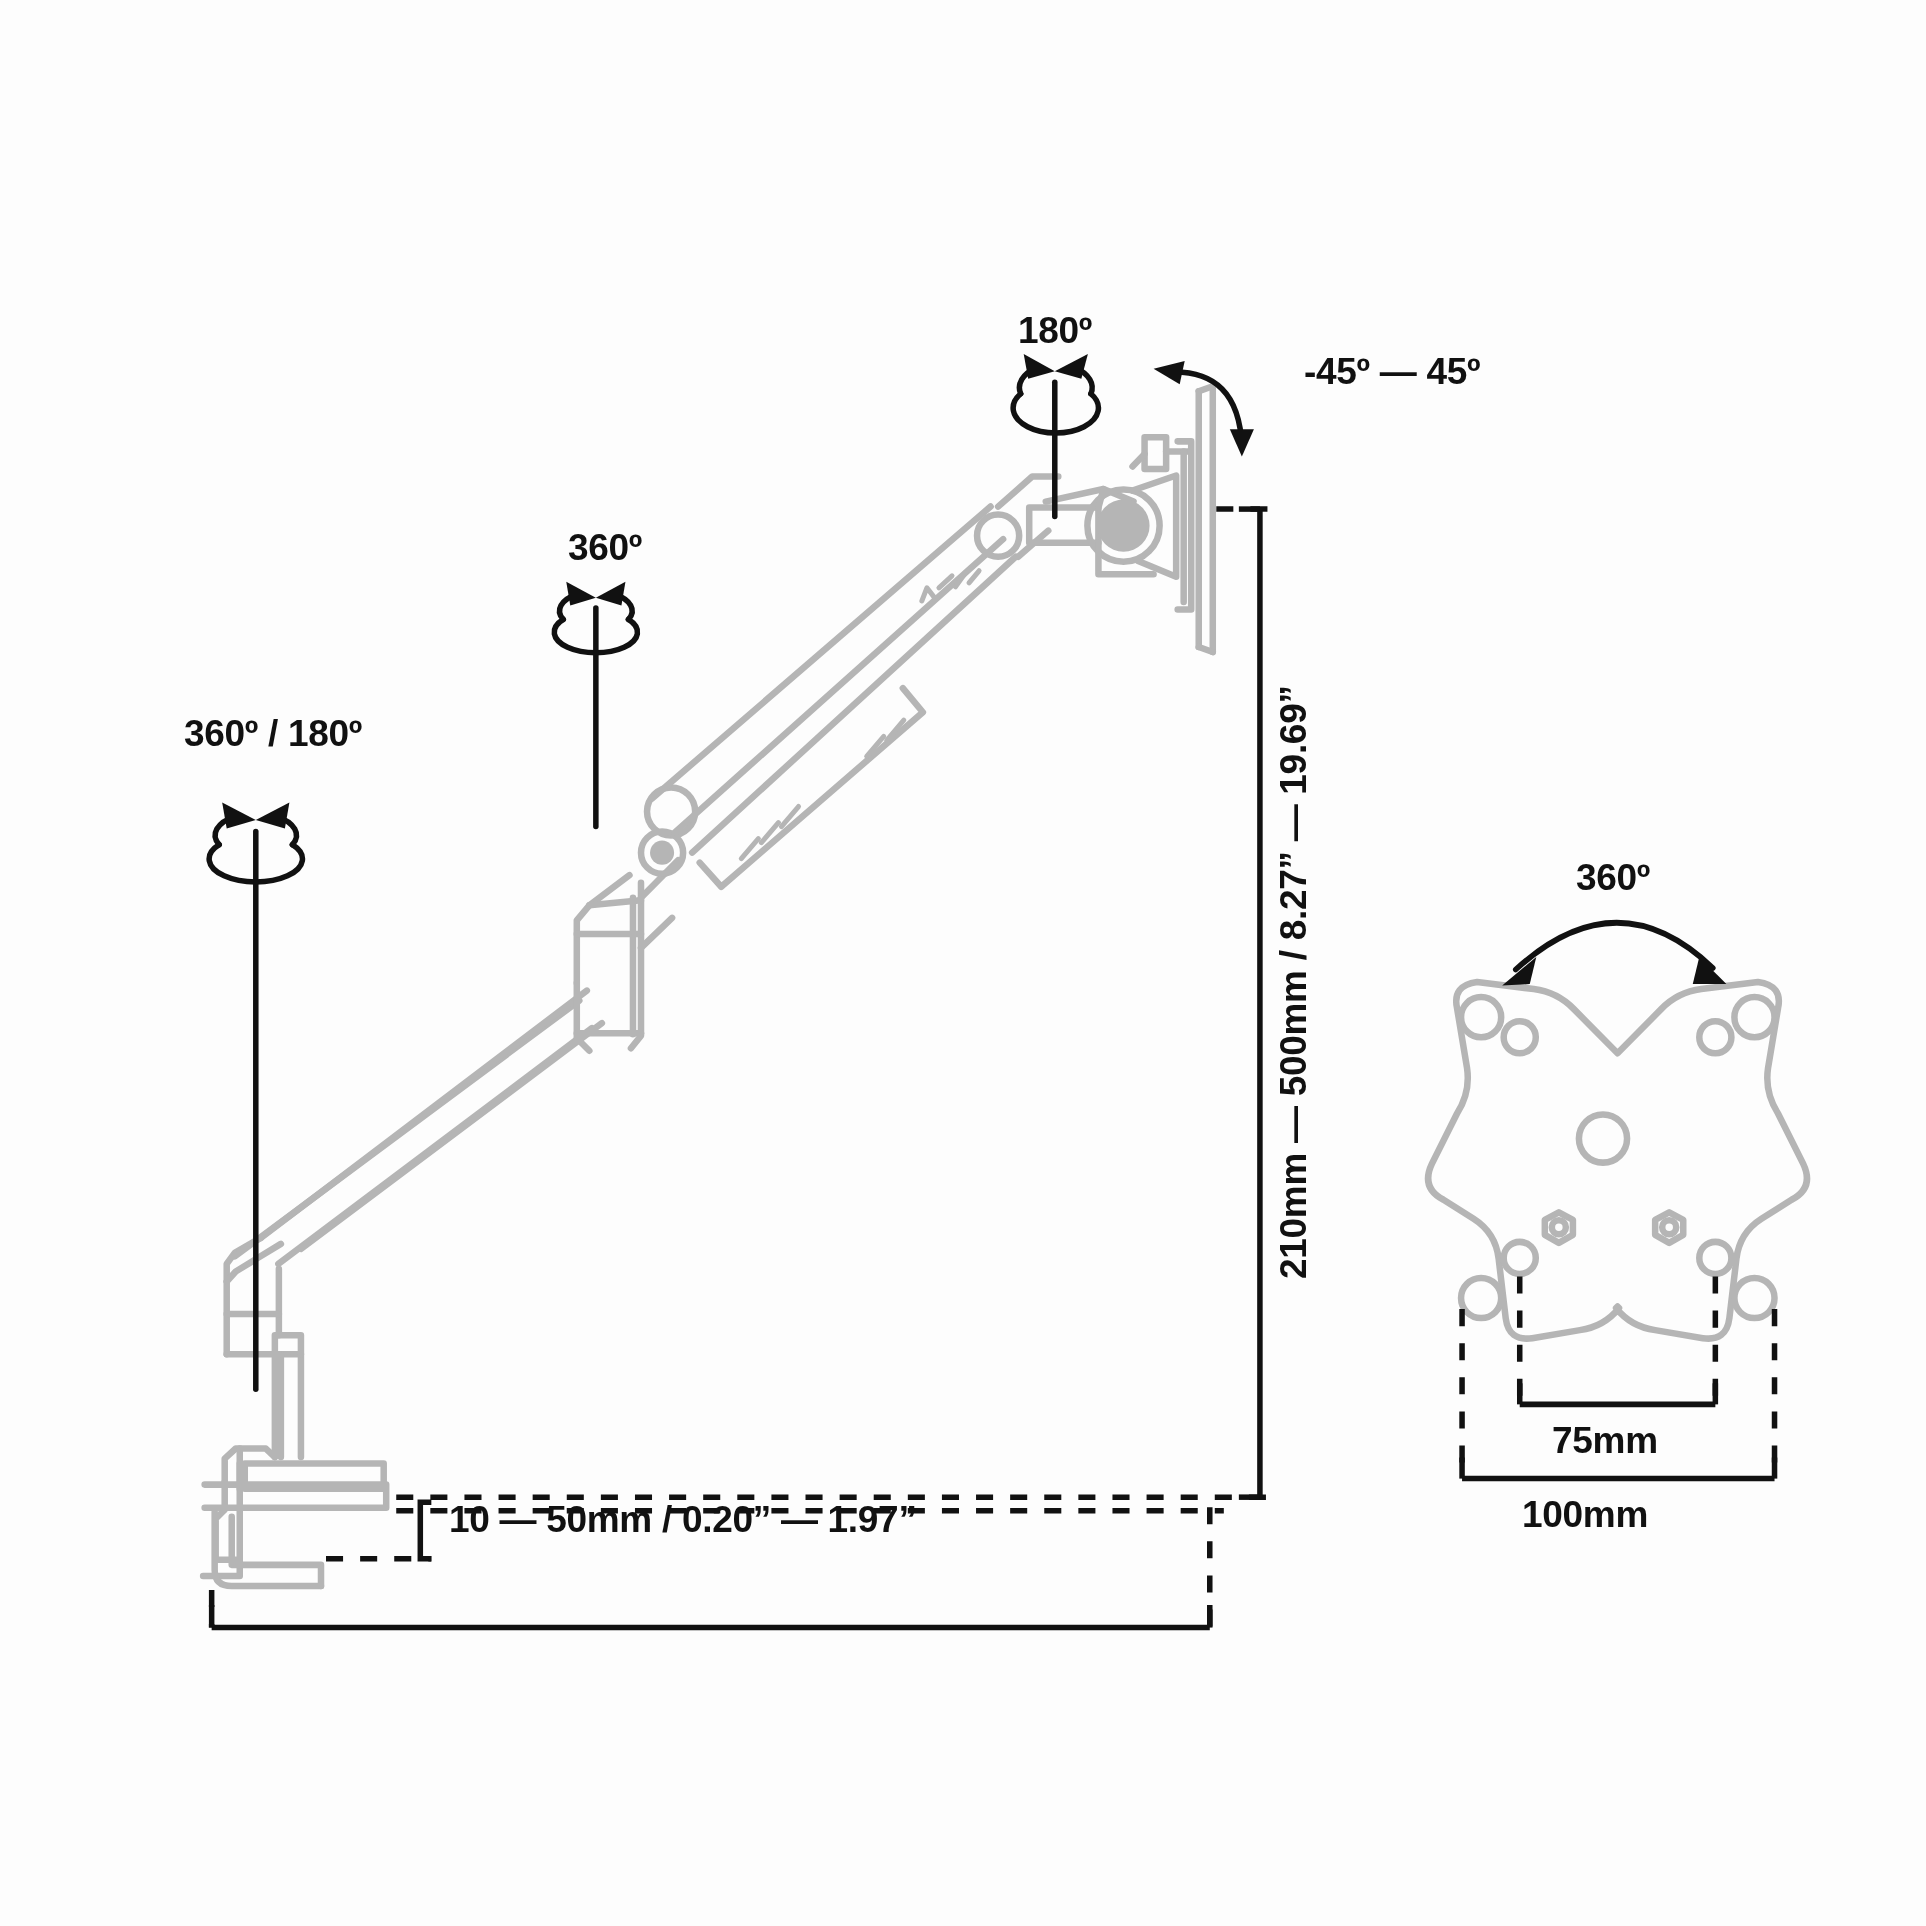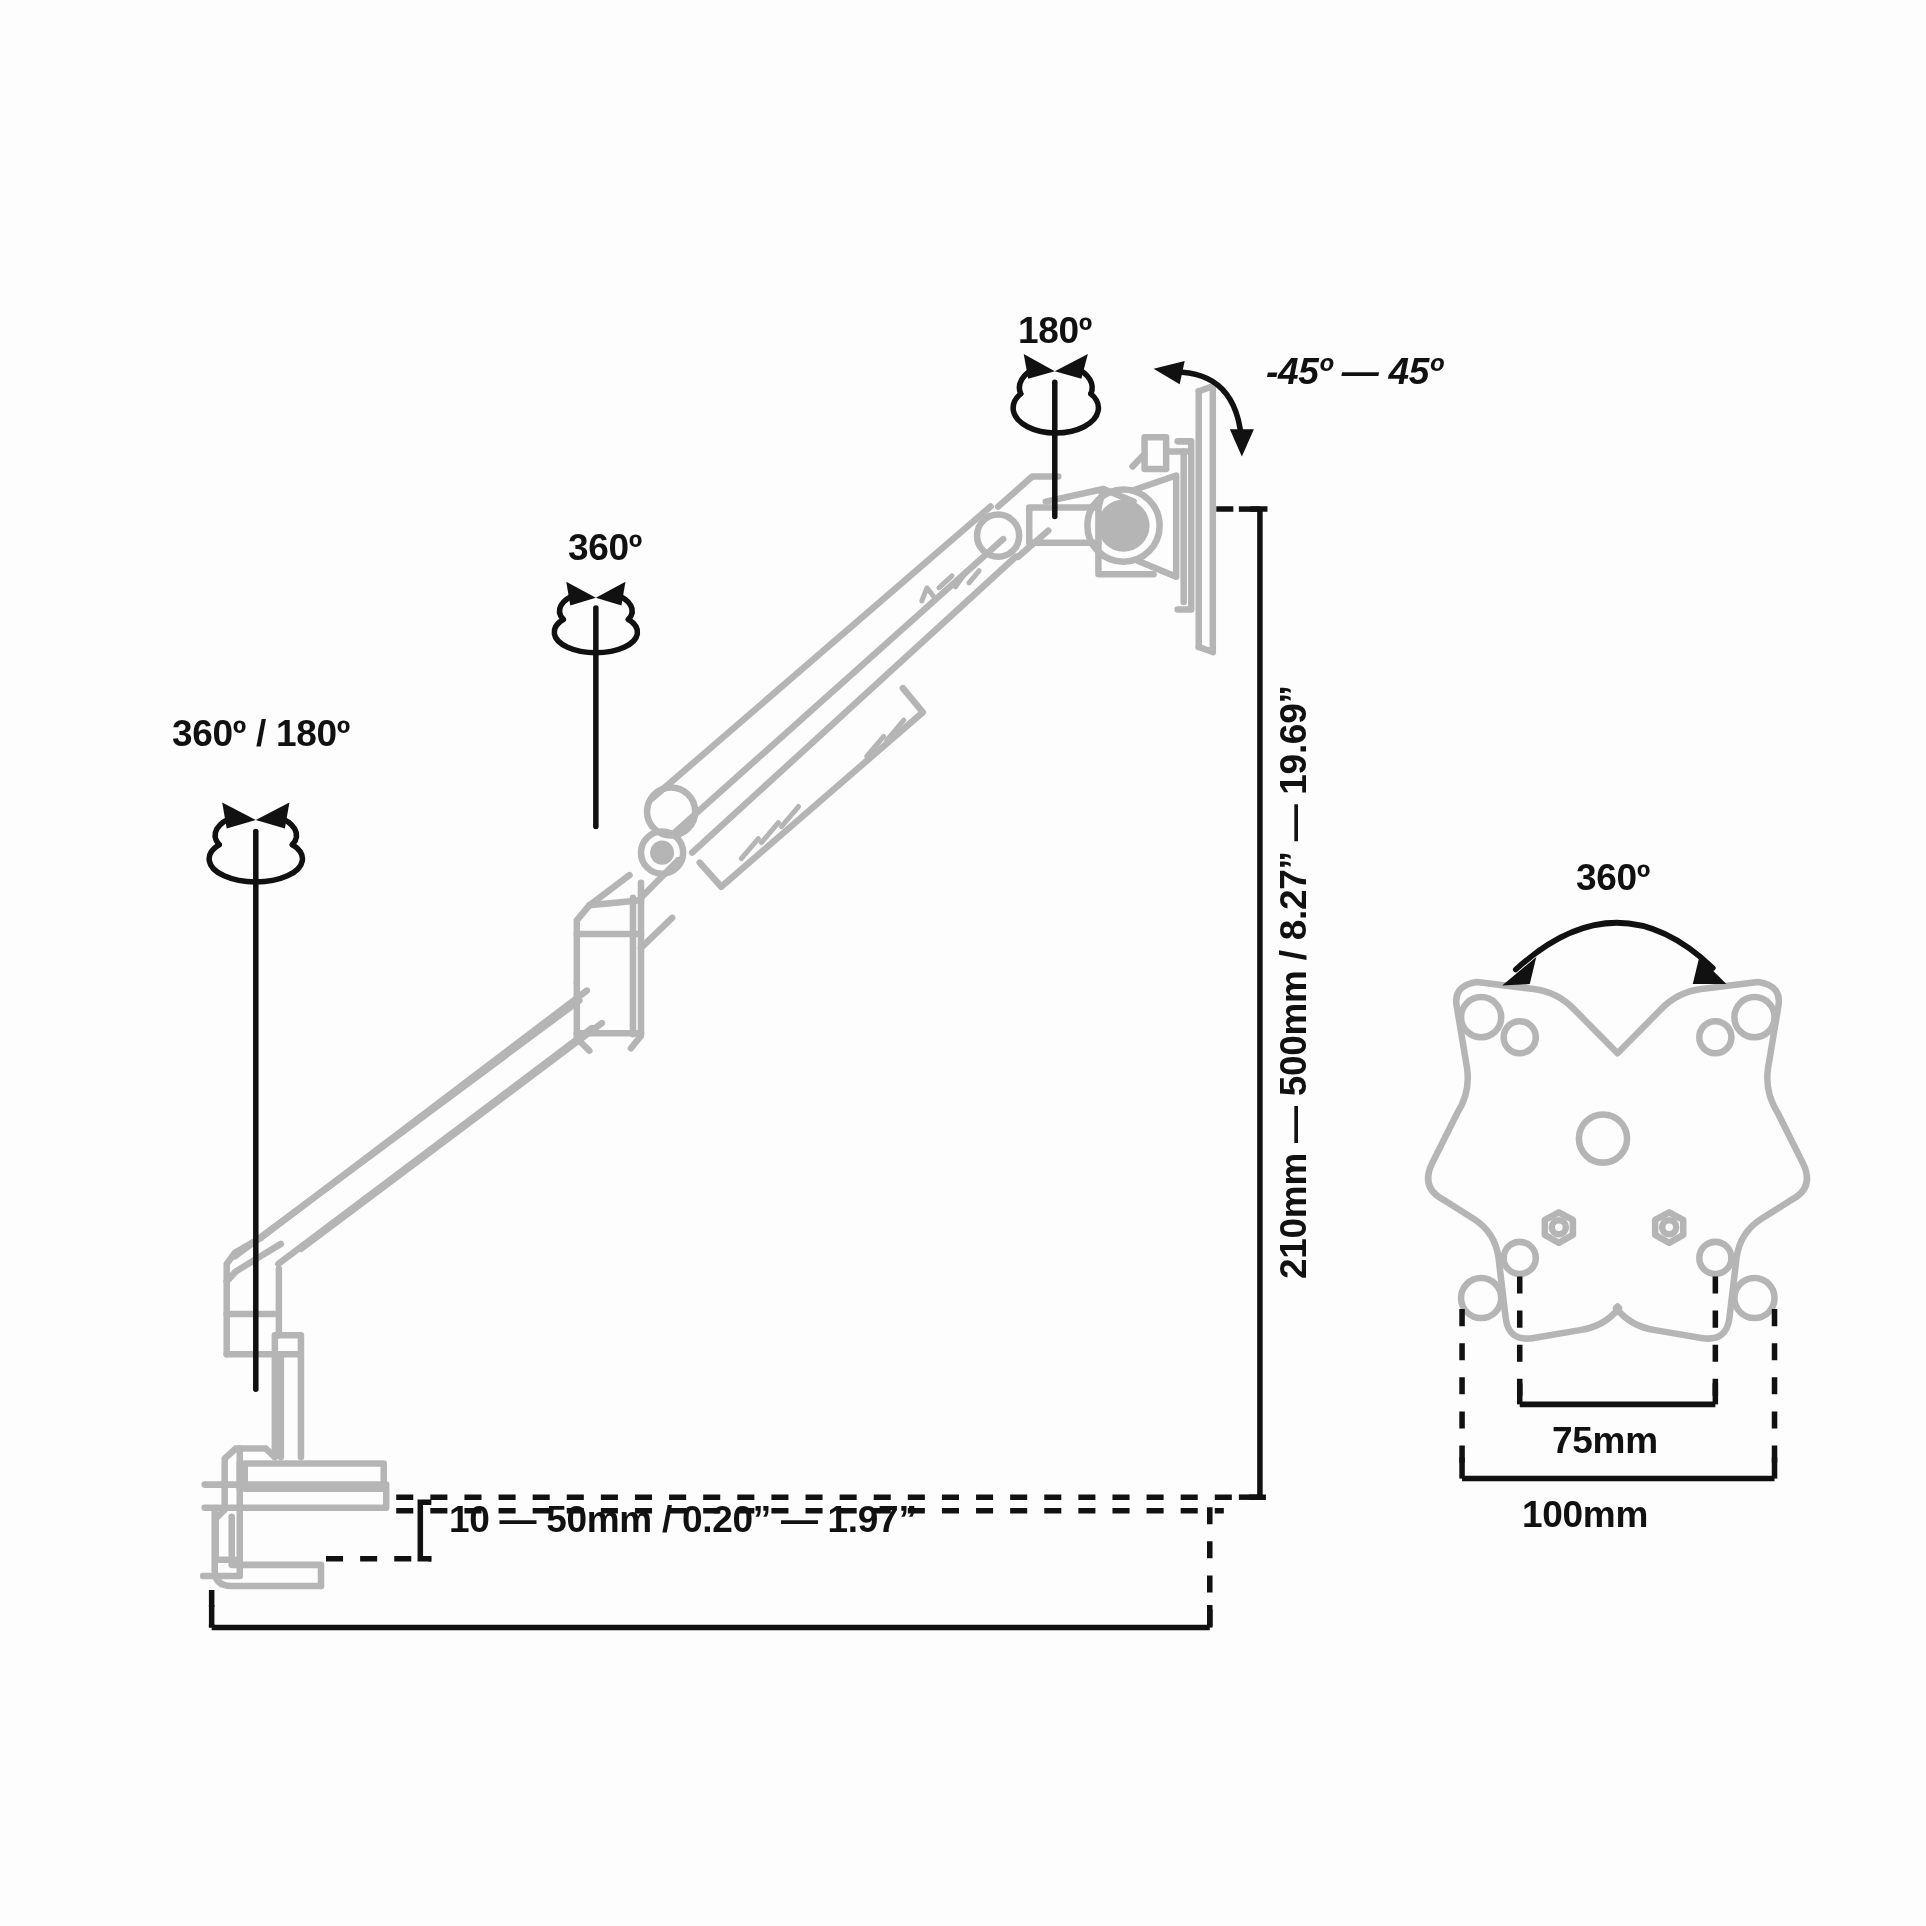--- a/index.html
+++ b/index.html
@@ -30,24 +30,24 @@
   .lbl {
     position: absolute;
     color: #111111;
     font-weight: bold;
     font-family: "Liberation Sans", sans-serif;
     white-space: nowrap;
     letter-spacing: -0.3px;
     line-height: 1;
     text-align: right;
   }
-  .lbl-360-180 { left: 172px;  top: 715px; font-size: 37px; }
+  .lbl-360-180 { left: 184px;  top: 715px; font-size: 37px; }
   .lbl-360-arm { left: 568px; top: 529px; font-size: 37px; }
   .lbl-180     { left: 1018px; top: 312px;  font-size: 37px; }
-  .lbl-tilt    { left: 1266px; top: 353px;  font-size: 37px; font-style: italic; }
+  .lbl-tilt    { left: 1304px; top: 353px;  font-size: 37px; }
   .lbl-360-vesa{ left: 1576px; top: 859px; font-size: 37px; }
   .lbl-clamp   { left: 449px;  top: 1501px; font-size: 37px; }
   .lbl-reach   { left: 454px;  top: 1551px; font-size: 37px; }
   .lbl-75      { left: 1552px; top: 1422px; font-size: 37px; }
   .lbl-100     { left: 1522px; top: 1496px; font-size: 37px; }
   .lbl-height {
     left: 1275px;
     top: 667px;
     font-size: 37px;
     transform: rotate(-90deg);

